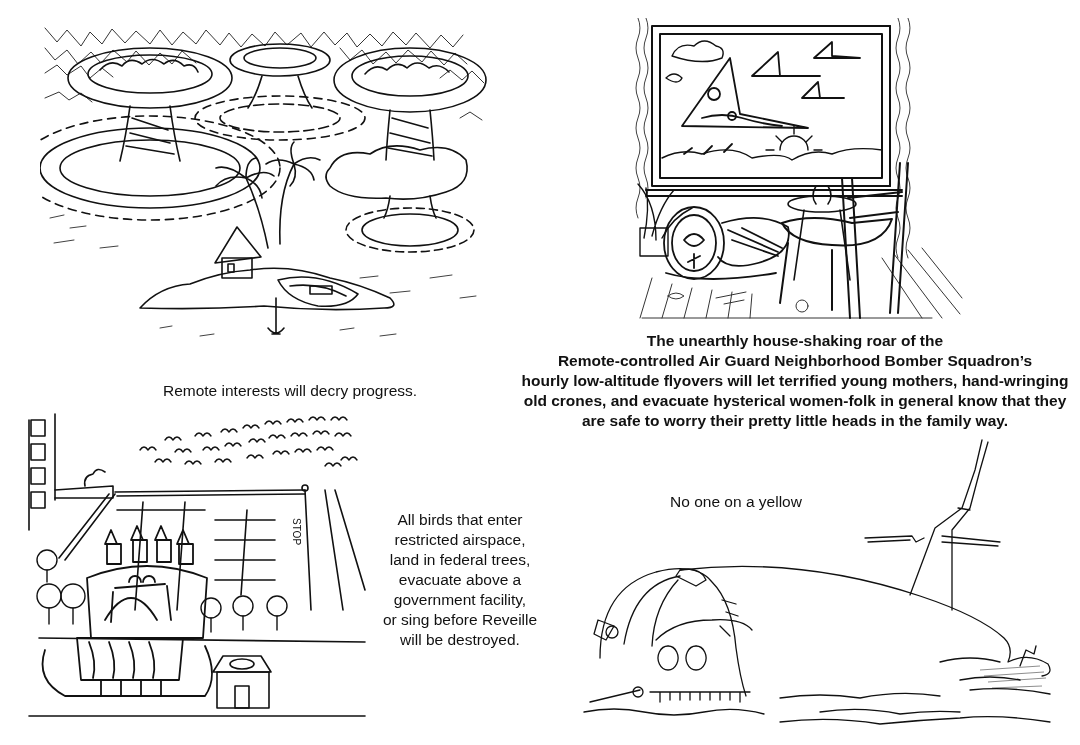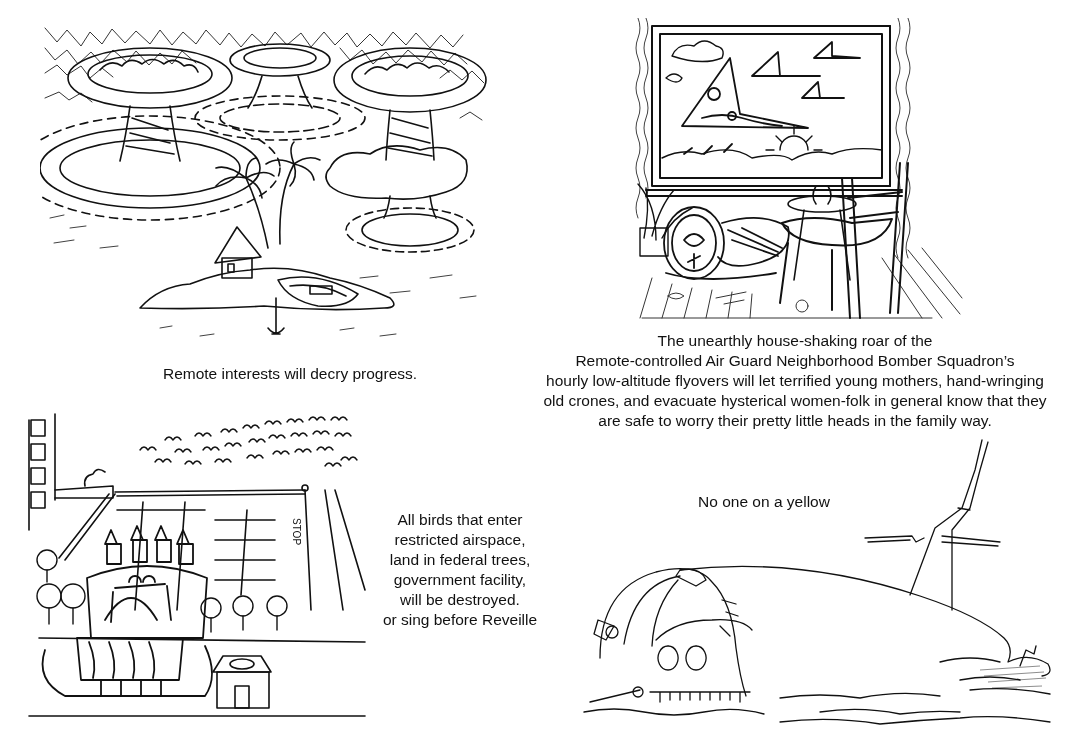--- a/index.html
+++ b/index.html
@@ -77,21 +77,21 @@
       <path d="M236 280 L236 315 M228 310 q8 10 16 0 M232 316 l8 0"></path>
     </g>
 
     <g class="stroke" stroke-width="1" opacity="0.8">
       <path d="M10 200 l14 -3 M30 210 l16 -2 M14 225 l20 -3 M60 230 l18 -2"></path>
       <path d="M320 260 l18 -2 M350 275 l20 -2 M390 260 l22 -3 M420 280 l16 -2"></path>
       <path d="M120 310 l12 -2 M160 318 l14 -2 M300 312 l14 -2 M340 318 l16 -2"></path>
     </g>
   </svg>
 </div>
-<div class="caption" style="left:100px;top:364px;width:380px;">
+<div class="caption" style="left:100px;top:381px;width:380px;">
   <span class="line">Remote interests will decry progress.</span>
 </div>
 
 <div class="panel" style="left:632px;top:18px;width:340px;height:312px;">
   <svg viewBox="0 0 340 312">
 
     <g class="stroke" stroke-width="1" opacity="0.8">
       <path d="M6 0 q4 10 0 20 q-4 10 0 20 q4 10 0 20 q-4 10 0 20 q4 10 0 20 q-4 10 0 20 q4 10 0 20 q-4 10 0 20 q4 10 0 20 q-4 10 0 20"></path>
       <path d="M14 0 q4 10 0 20 q-4 10 0 20 q4 10 0 20 q-4 10 0 20 q4 10 0 20 q-4 10 0 20 q4 10 0 20 q-4 10 0 20 q4 10 0 20"></path>
       <path d="M266 0 q4 10 0 20 q-4 10 0 20 q4 10 0 20 q-4 10 0 20 q4 10 0 20 q-4 10 0 20 q4 10 0 20 q-4 10 0 20 q4 10 0 20 q-4 10 0 20 q4 10 0 20 q-4 10 0 20"></path>
@@ -155,21 +155,21 @@
 
     <g class="stroke" stroke-width="1" opacity="0.85">
       <path d="M10 300 L300 300"></path>
       <path d="M20 260 l-12 40 M40 266 l-10 34 M60 270 l-8 30 M80 272 l-6 28 M100 274 l-4 26 M120 276 l-2 24"></path>
       <path d="M250 240 l40 60 M262 236 l48 64 M276 232 l52 64 M290 230 l40 50"></path>
       <circle cx="170" cy="288" r="6"></circle>
       <path d="M36 278 q8 -6 16 0 q-8 6 -16 0z M84 280 l30 -6 M92 286 l20 -4"></path>
     </g>
   </svg>
 </div>
-<div class="caption" style="left:520px;top:331px;width:550px;">
+<div class="caption" style="left:520px;top:331px;width:550px;font-weight:bold;">
   <span class="line">The unearthly house-shaking roar of the</span>
   <span class="line">Remote-controlled Air Guard Neighborhood Bomber Squadron’s</span>
   <span class="line">hourly low-altitude flyovers will let terrified young mothers, hand-wringing</span>
   <span class="line">old crones, and evacuate hysterical women-folk in general know that they</span>
   <span class="line">are safe to worry their pretty little heads in the family way.</span>
 </div>
 
 <div class="panel" style="left:25px;top:410px;width:345px;height:310px;">
   <svg viewBox="0 0 345 310">
 
@@ -261,23 +261,24 @@
       <rect x="210" y="276" width="14" height="22"></rect>
       <path d="M14 228 L340 232"></path>
       <path d="M4 306 L340 306"></path>
     </g>
   </svg>
 </div>
 <div class="caption" style="left:365px;top:510px;width:190px;text-align:center;">
   <span class="line">All birds that enter</span>
   <span class="line">restricted airspace,</span>
   <span class="line">land in federal trees,</span>
+  <span class="line">evacuate above a</span>
   <span class="line">government facility,</span>
+  <span class="line">or sing before Reveille</span>
   <span class="line">will be destroyed.</span>
-  <span class="line">or sing before Reveille</span>
 </div>
 
 <div class="panel" style="left:580px;top:430px;width:490px;height:300px;">
   <svg viewBox="0 0 490 300">
     <g class="stroke" stroke-width="1.3">
 
       <path d="M402 10 L395 40 L382 78 L355 98 L330 165"></path>
       <path d="M408 12 L400 40 L390 78 L372 100 L372 180"></path>
       <path d="M378 78 L390 80"></path>
       <path d="M285 108 L332 106 L336 112 L344 108 M362 106 L420 112"></path>
@@ -303,15 +304,15 @@
       <path d="M240 282 q40 -6 80 2 q30 -4 60 -2"></path>
       <path d="M200 292 q50 -6 100 2 q40 -4 80 -6 q40 -4 90 4"></path>
       <path d="M380 250 q30 -6 60 0 M390 260 q40 -4 80 4"></path>
       <path d="M440 236 l6 -16 l8 4 l2 -8"></path>
     </g>
     <g stroke="#111" stroke-width="0.8" opacity="0.6">
       <path d="M400 240 l60 -4 M404 246 l60 -4 M408 252 l58 -4 M412 258 l50 -2"></path>
     </g>
   </svg>
 </div>
-<div class="caption" style="left:664px;top:492px;width:200px;">
+<div class="caption" style="left:636px;top:492px;width:200px;">
   <span class="line">No one on a yellow</span>
 </div>
 
 </body></html>

